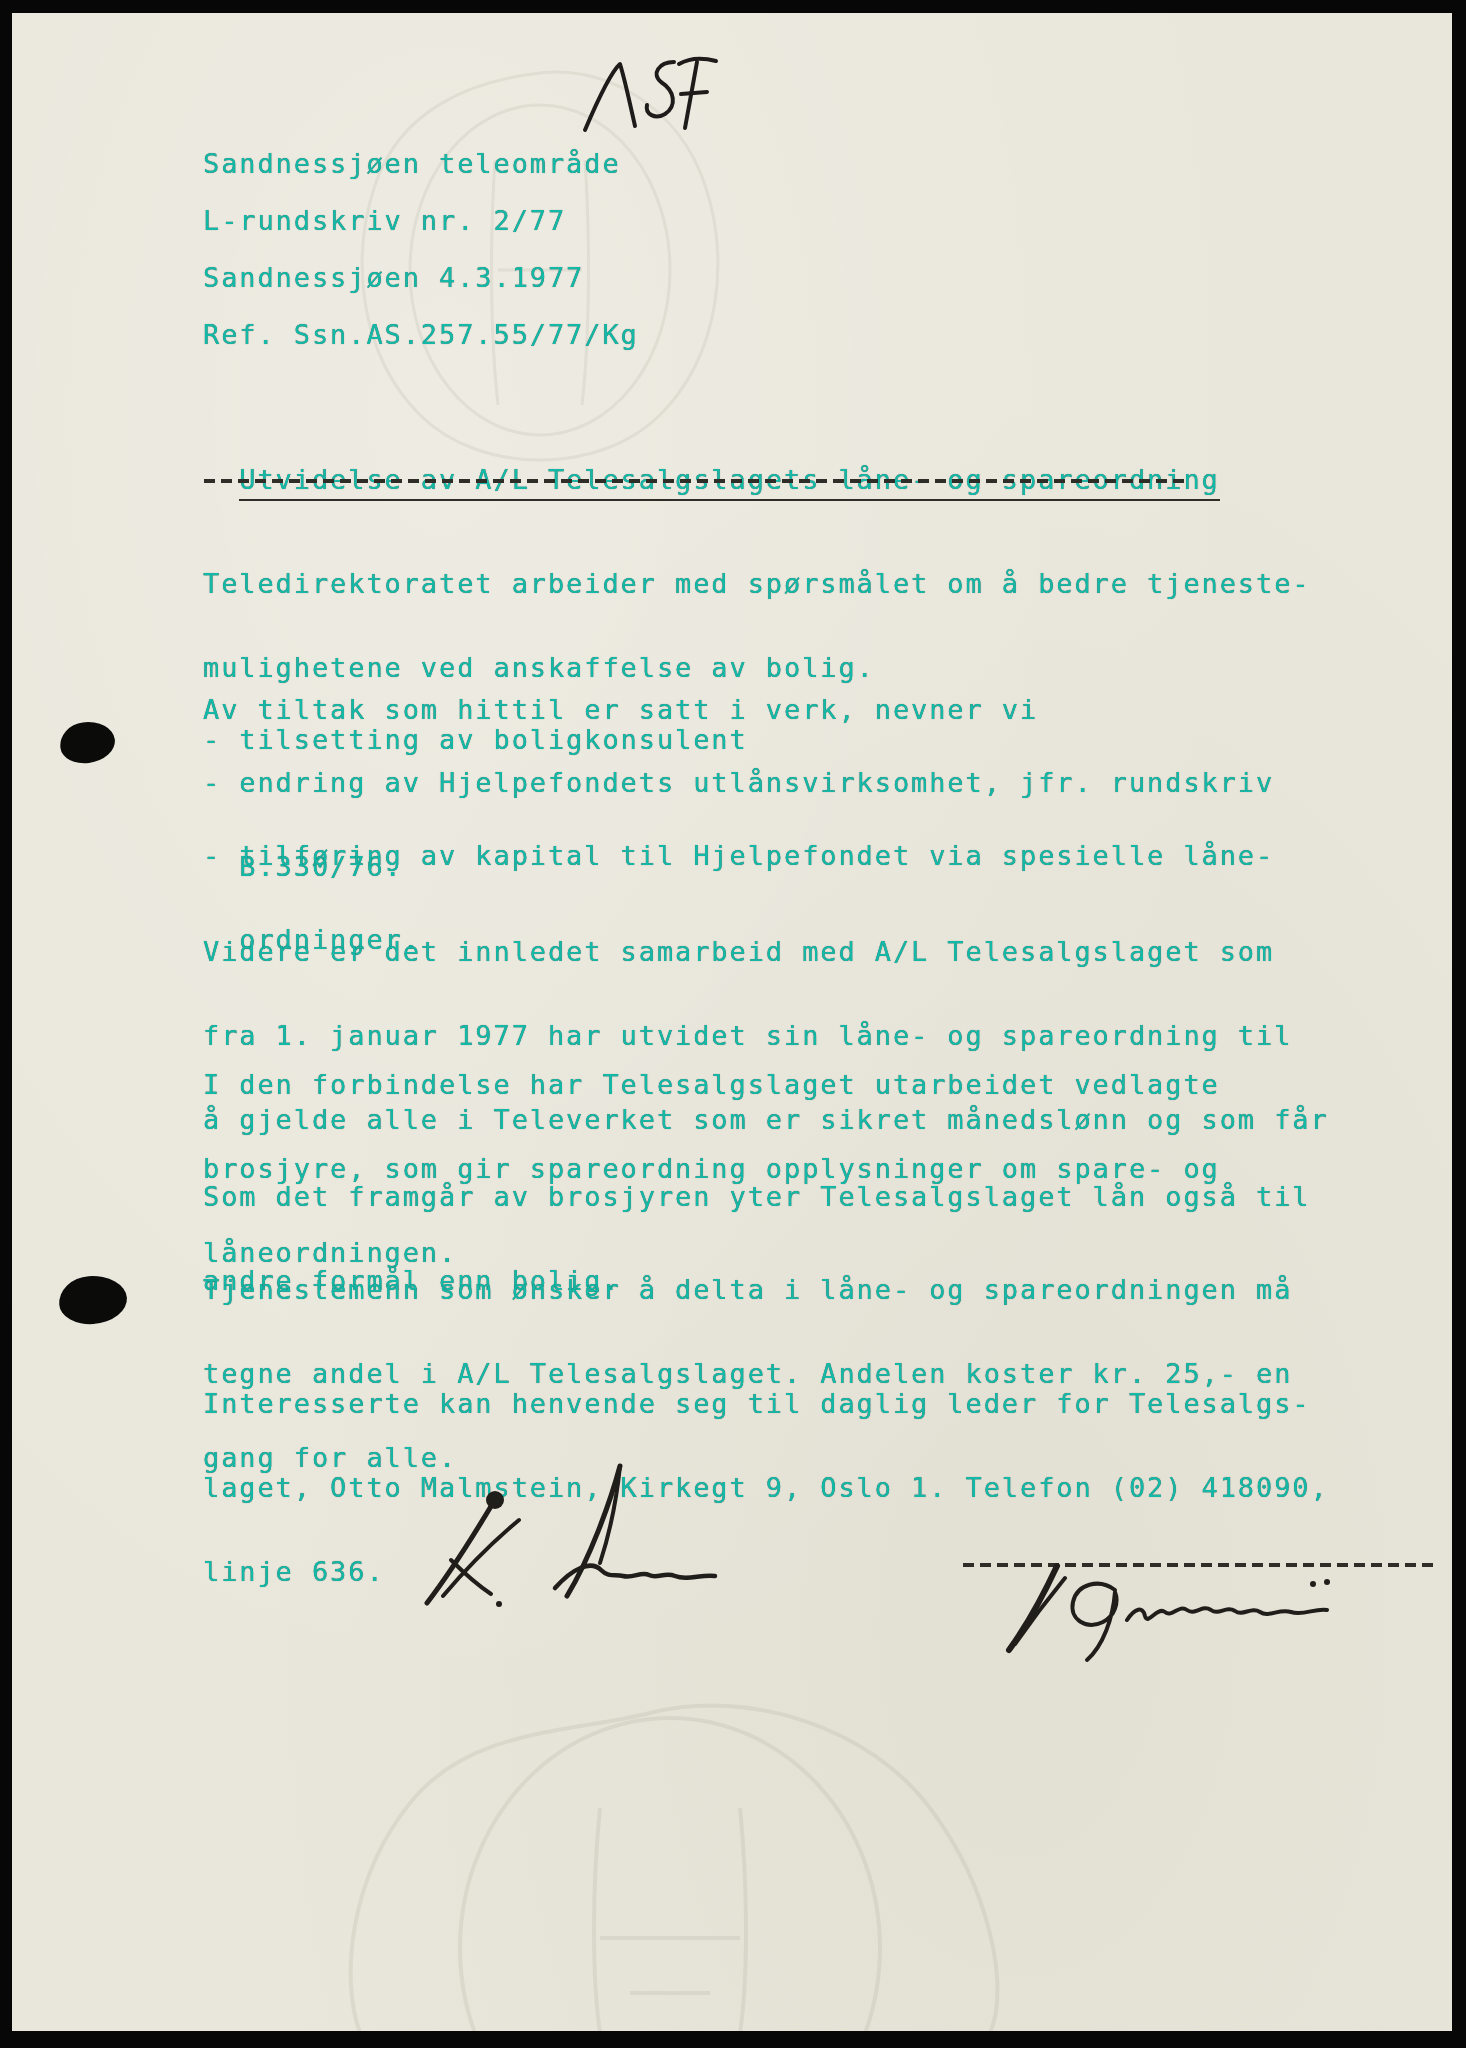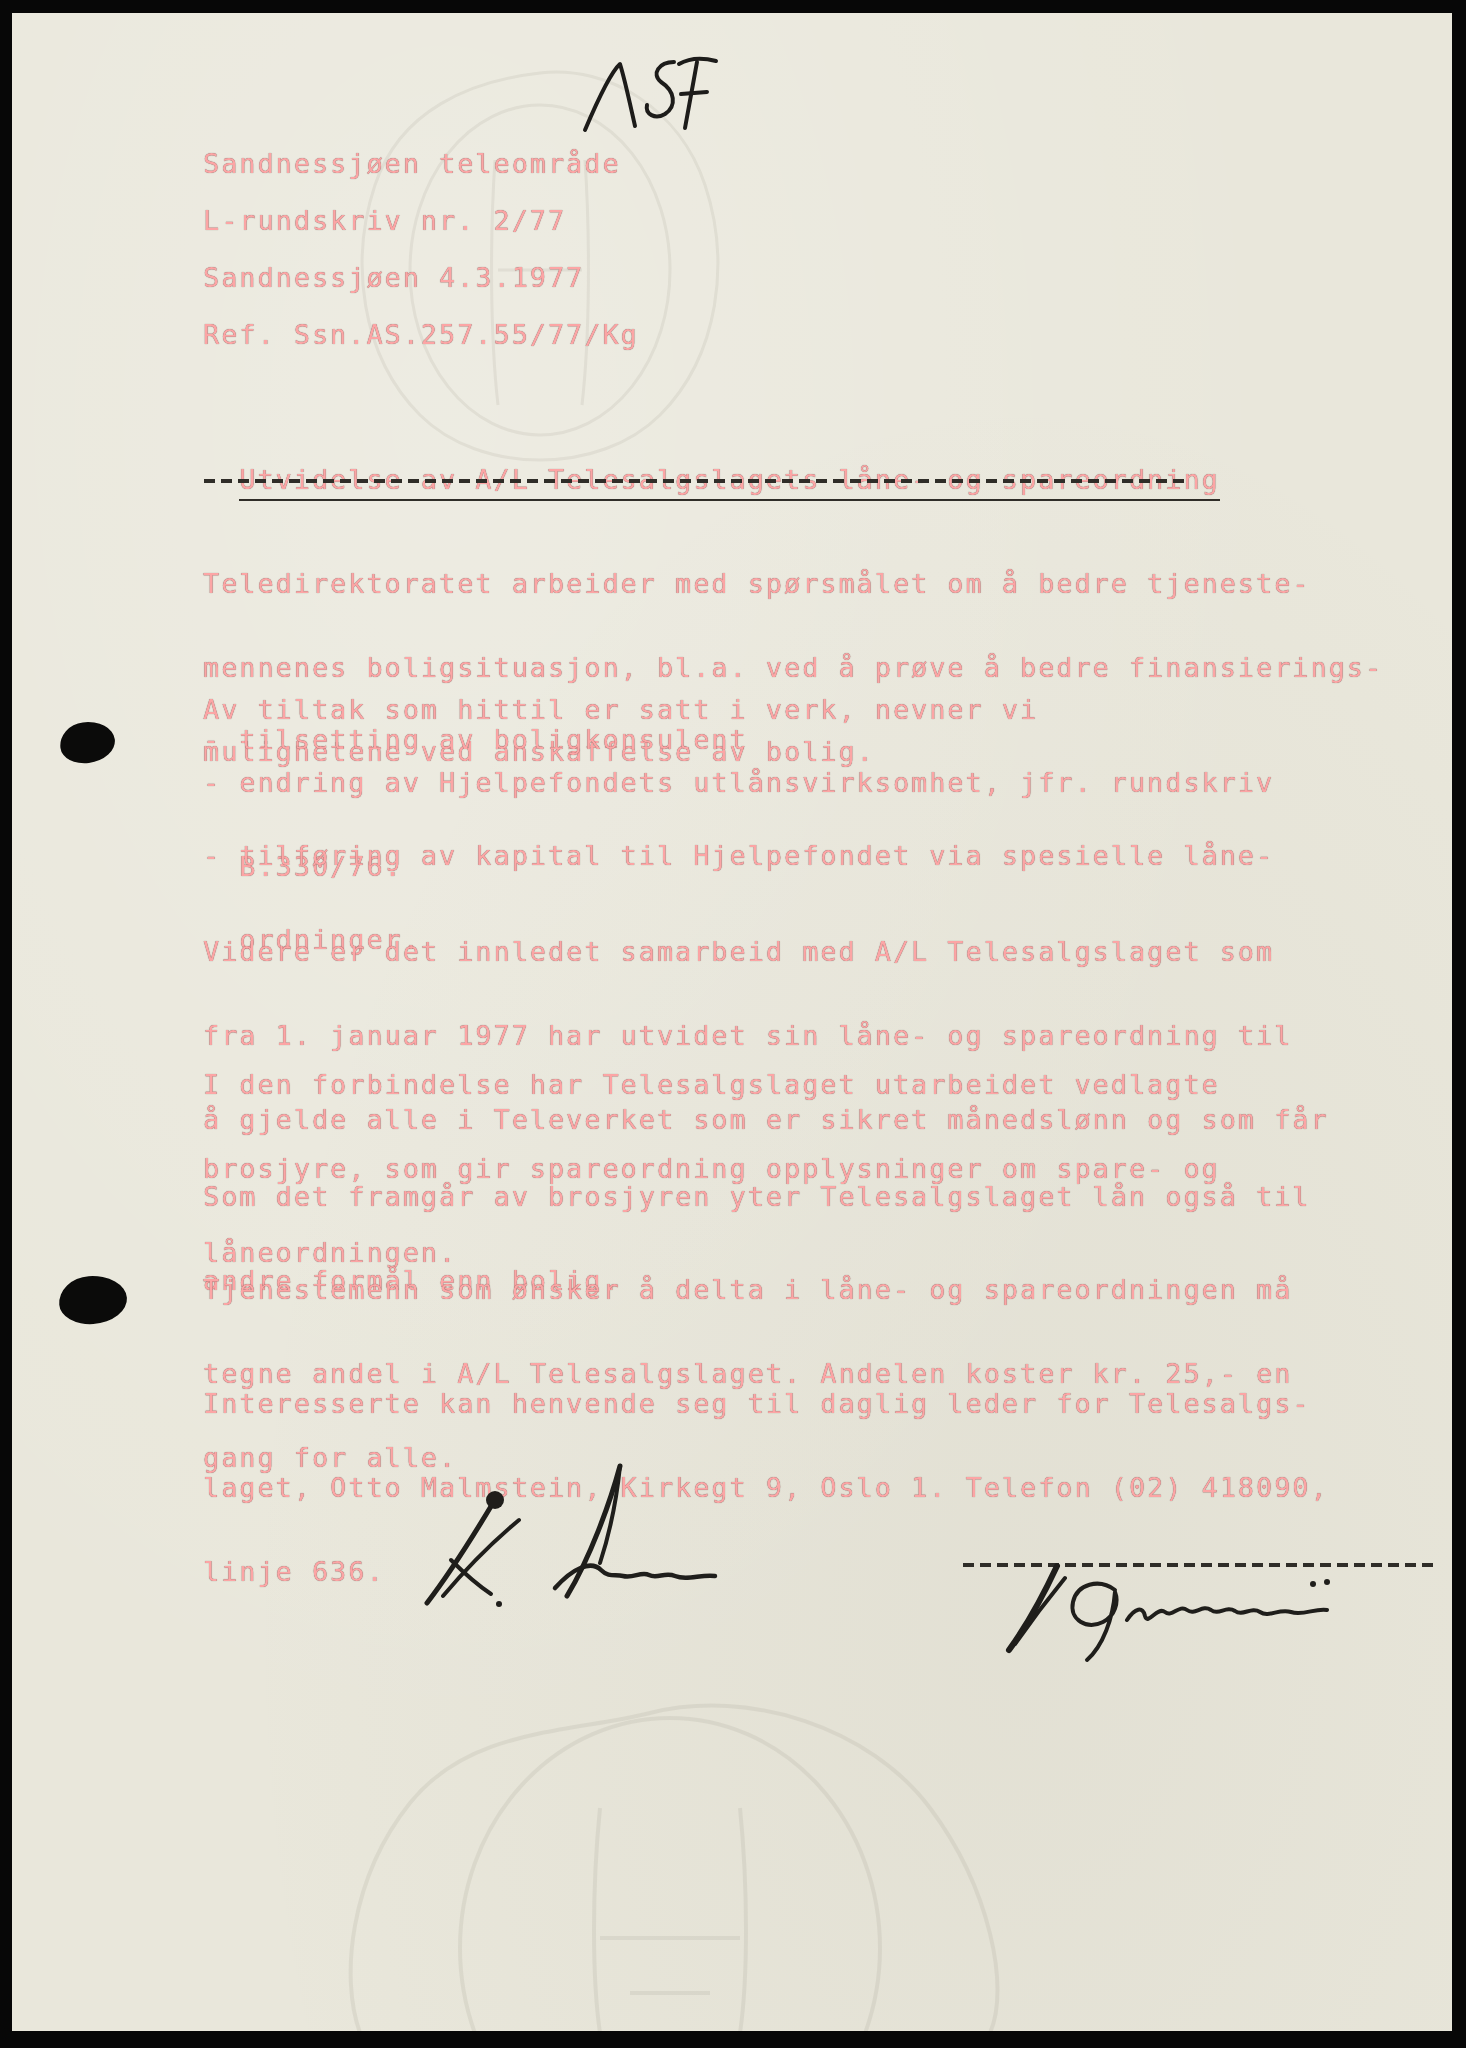--- a/index.html
+++ b/index.html
@@ -14,21 +14,21 @@
   .paper {
     position:absolute; left:12px; top:13px;
     width:1441px; height:2018px;
     background:
       radial-gradient(ellipse at 30% 20%, rgba(255,255,255,0.20), rgba(255,255,255,0) 60%),
       radial-gradient(ellipse at 70% 80%, rgba(120,115,95,0.06), rgba(0,0,0,0) 55%),
       #e9e7db;
   }
   .type {
     position:absolute;
-    color:#fca5a5;
+    color:#14b8a6;
     font-size:27px;
     line-height:28px;
     letter-spacing:1.9px;
     white-space:pre;
     text-shadow:0 0 0.7px rgba(47,45,40,0.85);
   }
   .hdr { line-height:28px; }
   .title-wrap { top:438px; left:203px; }
   .title-text {
     border-bottom:2px solid #2f2d28;
@@ -101,21 +101,20 @@
 <div class="type hdr" style="left:203px; top:264px;">Sandnessjøen 4.3.1977</div>
 <div class="type hdr" style="left:203px; top:321px;">Ref. Ssn.AS.257.55/77/Kg</div>
 
 <div class="type title-wrap">
   <span class="title-text">Utvidelse av A/L Telesalgslagets låne- og spareordning</span>
 </div>
 <div class="dashrow" style="left:204px; top:479px; width:984px;"></div>
 
 <div class="para type" style="top:514px;">
   <div>Teledirektoratet arbeider med spørsmålet om å bedre tjeneste-</div>
-  <div>mennenes boligsituasjon, bl.a. ved å prøve å bedre finansierings-</div>
   <div>mulighetene ved anskaffelse av bolig.</div>
 </div>
 
 <div class="para type" style="top:640px;">
   <div>Av tiltak som hittil er satt i verk, nevner vi</div>
 </div>
 
 <div class="para type" style="top:670px;">
   <div>- tilsetting av boligkonsulent</div>
 </div>

